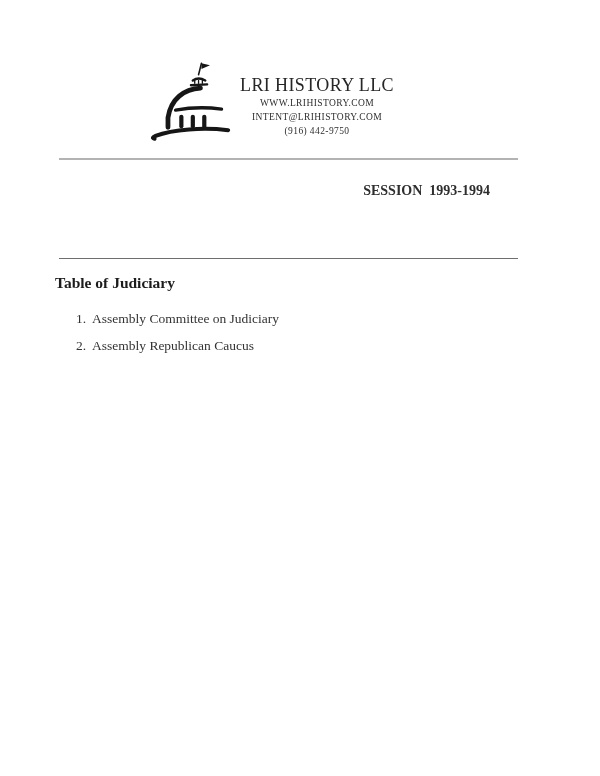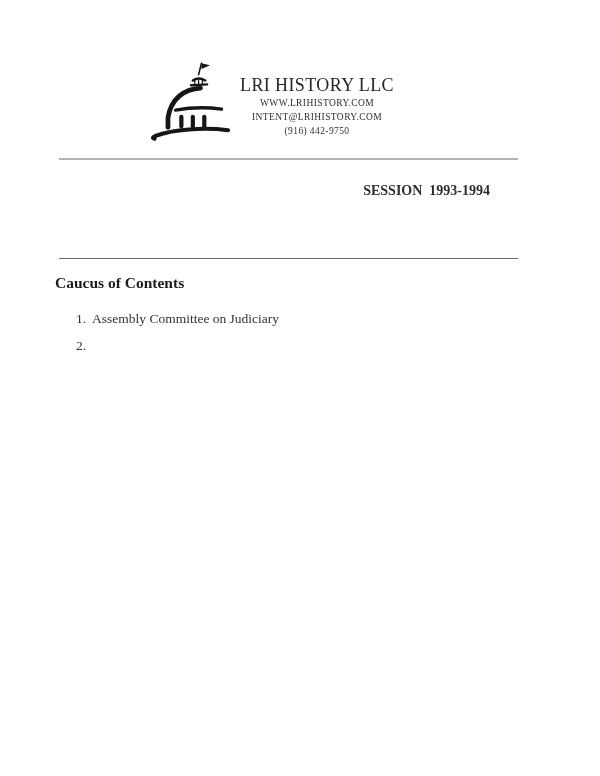--- a/index.html
+++ b/index.html
@@ -147,25 +147,26 @@
 
   <div class="rule rule-light"></div>
 
   <div class="session-block">
     <div class="session-line">SESSION  1993-1994</div>
   </div>
 
   <div class="rule rule-dark"></div>
 
   <div class="toc">
-    <div class="toc-title">Caucus of Contents</div>
+    <div class="toc-title">Table of Judiciary</div>
     <ol class="toc-list">
       <li class="toc-item">
         <span class="toc-number">1.</span>
         <span class="toc-label">Assembly Committee on Judiciary</span>
       </li>
       <li class="toc-item">
         <span class="toc-number">2.</span>
+        <span class="toc-label">Assembly Republican Caucus</span>
       </li>
     </ol>
   </div>
 
 </div>
 
 </body></html>

